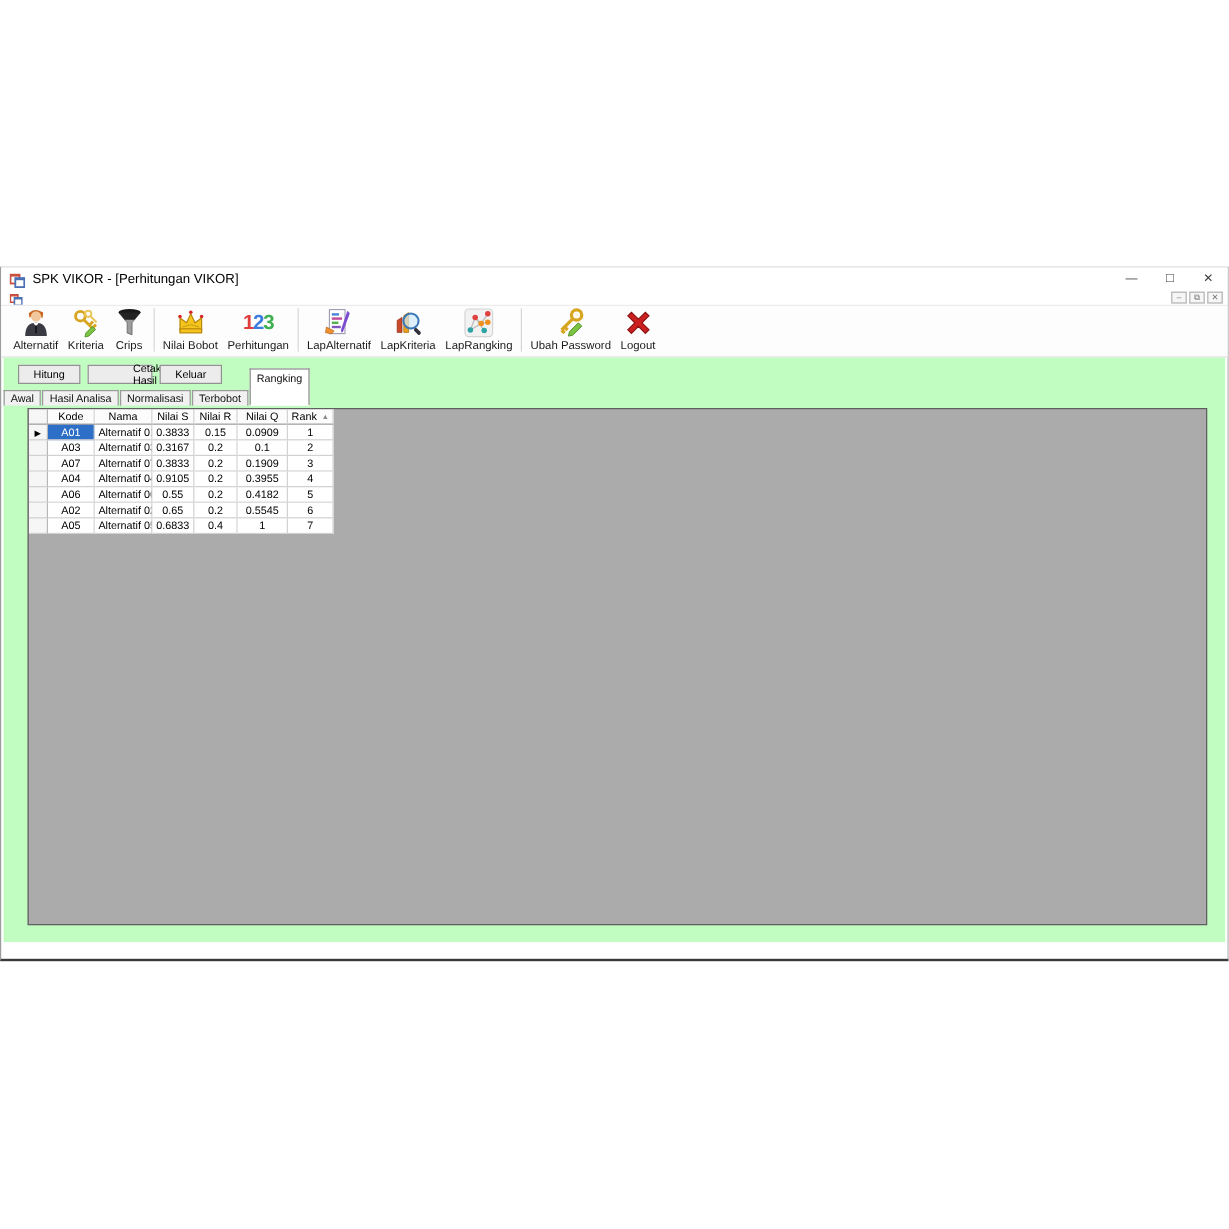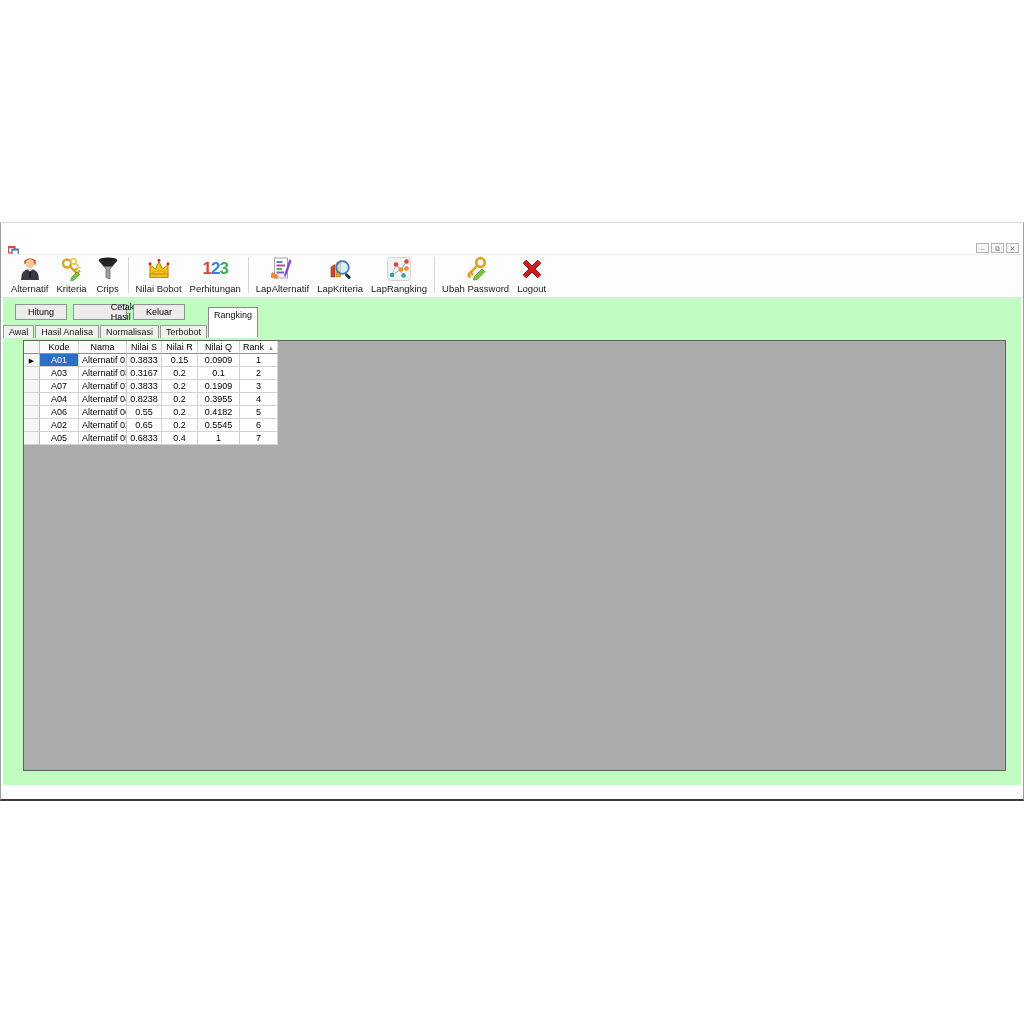--- a/index.html
+++ b/index.html
@@ -75,20 +75,39 @@
   .statusbar { position:absolute; top:564px; left:0; right:0; height:13px; background:#f0f0f0;
     border-top:1px solid #dadada; display:flex; align-items:center; padding-left:4px; gap:9px; }
   .statusbar span { font-size:10px; color:#1c1c1c; }
 </style>
 </head>
 <body>
 
 <div class="page">
   <div class="window">
 
+    <div class="titlebar">
+      <span class="ticon">
+        <svg width="13" height="12" viewBox="0 0 13 12">
+          <rect x="0" y="0" width="9" height="9" fill="#c94f3f"></rect>
+          <rect x="1.5" y="2.5" width="6" height="5" fill="#fff"></rect>
+          <rect x="4" y="3" width="9" height="9" fill="#4a6fb5"></rect>
+          <rect x="5.5" y="5.5" width="6" height="5" fill="#fff"></rect>
+        </svg>
+      </span>
+      <span class="ttext">SPK VIKOR - [Perhitungan VIKOR]</span>
+      <div class="wcontrols">
+        <div class="wcontrols-inner wcontrols"> </div>
+      </div>
+      <div class="wcontrols wcontrols-abs" style="position:absolute; right:10px; top:0; height:19px; display:flex; align-items:center; gap:20px;">
+        <span class="wbtn">—</span>
+        <span class="wbtn max">□</span>
+        <span class="wbtn">✕</span>
+      </div>
+    </div>
 
     <div class="mdirow">
       <span class="micon">
         <svg width="11" height="10" viewBox="0 0 13 12">
           <rect x="0" y="0" width="9" height="9" fill="#c94f3f"></rect>
           <rect x="1.5" y="2.5" width="6" height="5" fill="#fff"></rect>
           <rect x="4" y="3" width="9" height="9" fill="#4a6fb5"></rect>
           <rect x="5.5" y="5.5" width="6" height="5" fill="#fff"></rect>
         </svg>
       </span>
@@ -276,21 +295,21 @@
                 <td>Alternatif 07</td>
                 <td>0.3833</td>
                 <td>0.2</td>
                 <td>0.1909</td>
                 <td>3</td>
               </tr>
               <tr>
                 <td class="rowhdr"></td>
                 <td>A04</td>
                 <td>Alternatif 04</td>
-                <td>0.8238</td>
+                <td>0.9105</td>
                 <td>0.2</td>
                 <td>0.3955</td>
                 <td>4</td>
               </tr>
               <tr>
                 <td class="rowhdr"></td>
                 <td>A06</td>
                 <td>Alternatif 06</td>
                 <td>0.55</td>
                 <td>0.2</td>

